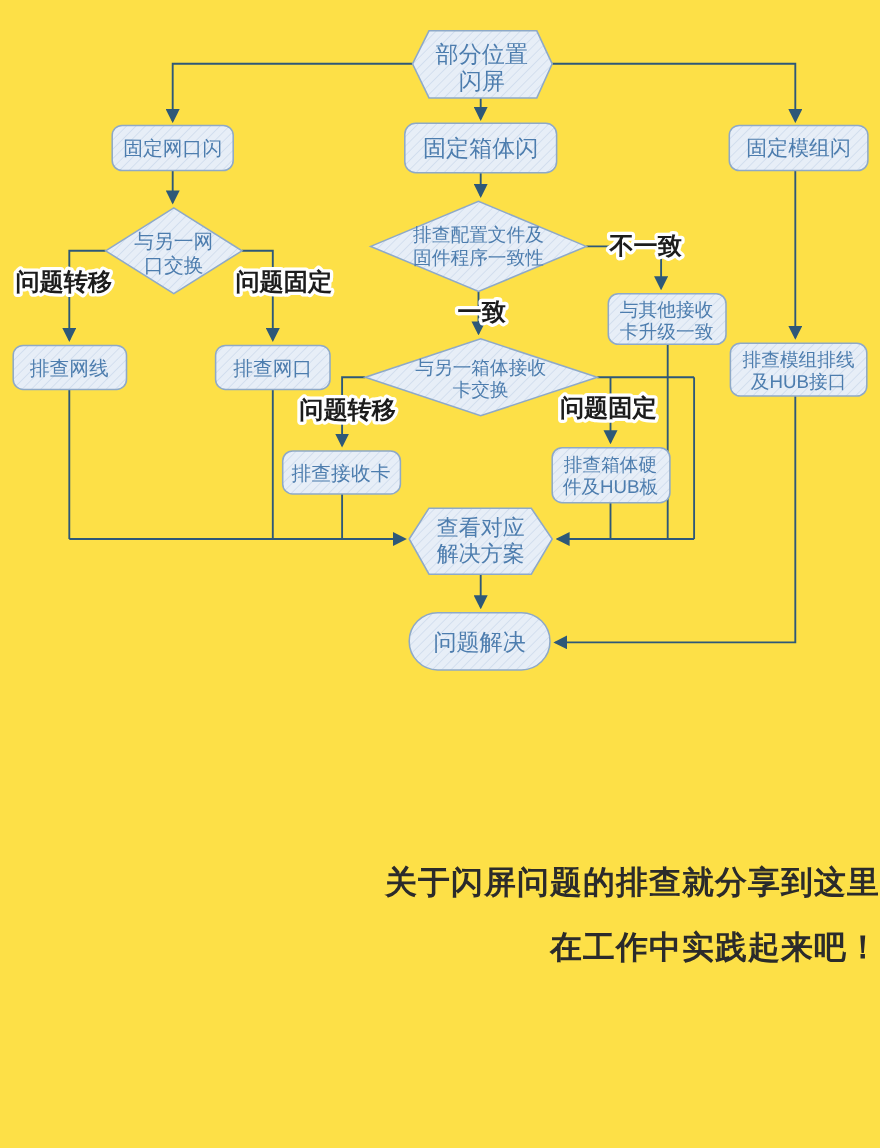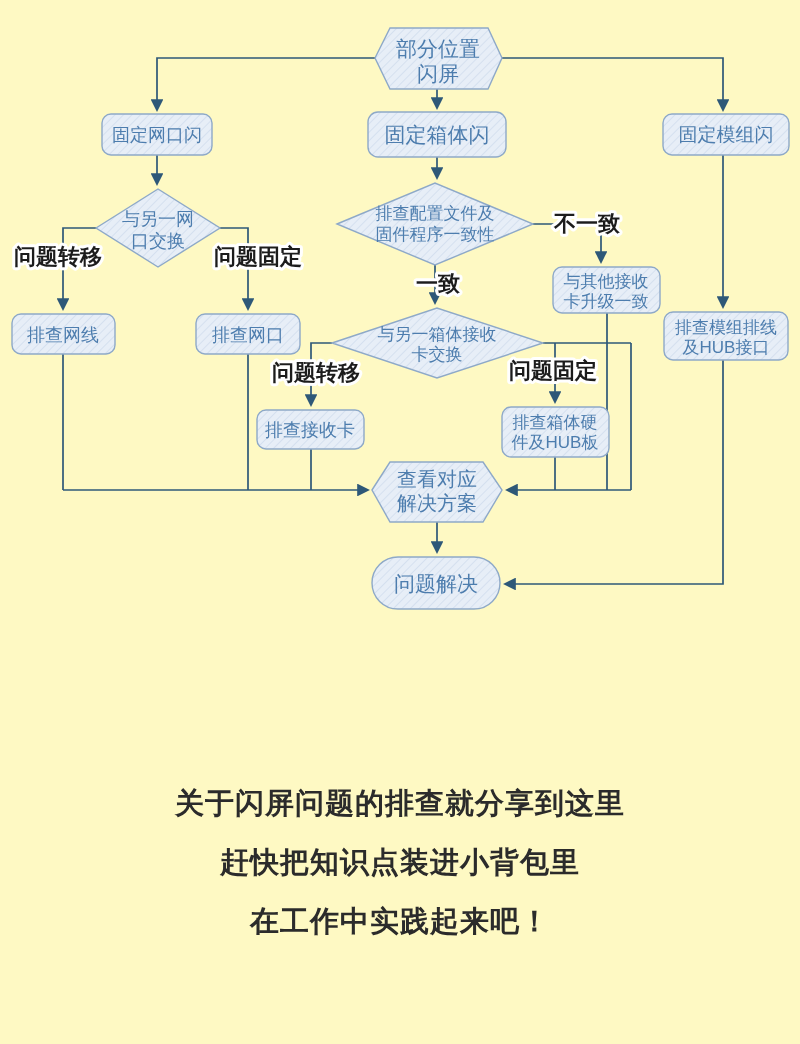--- a/index.html
+++ b/index.html
@@ -1,25 +1,25 @@
 <!DOCTYPE html>
 <html><head>
 <meta charset="utf-8">
 <style>
   html,body{margin:0;padding:0;background:#ffffff;}
-  #page{position:relative;width:800px;height:1044px;background:#fef9c3;overflow:hidden;
+  #page{position:relative;width:800px;height:1044px;background:#fde047;overflow:hidden;
         font-family:"Liberation Sans",sans-serif;}
   svg{position:absolute;top:0;left:0;}
   .node-shape{fill:url(#hatch);stroke:#8ea9c8;stroke-width:1.4;}
   .node-text{fill:#4d7dae;text-anchor:middle;font-family:"Liberation Sans",sans-serif;}
   .edge{fill:none;stroke:#2e5878;stroke-width:1.7;}
   .edge-label{fill:#1c1c1c;text-anchor:middle;font-size:22px;font-weight:600;
               paint-order:stroke;stroke:#ffffff;stroke-width:6px;stroke-linejoin:round;
               font-family:"Liberation Sans",sans-serif;}
-  #footer{position:absolute;top:786px;left:0;width:800px;text-align:center;}
+  #footer{position:absolute;top:786px;left:0;width:800px;text-align:right;}
   #footer .fline{font-size:29px;line-height:34px;margin:0 0 25px 0;color:#2b2b2b;
                  font-weight:600;letter-spacing:1px;}
 </style>
 </head>
 <body>
 
 <div id="page">
 
 <svg width="800" height="680" viewBox="0 0 800 680">
   <defs>
@@ -146,17 +146,16 @@
     <text class="edge-label" x="258" y="264">问题固定</text>
     <text class="edge-label" x="587" y="231">不一致</text>
     <text class="edge-label" x="438" y="291">一致</text>
     <text class="edge-label" x="316" y="380">问题转移</text>
     <text class="edge-label" x="553" y="378">问题固定</text>
   </g>
 </svg>
 
 <div id="footer">
   <p class="fline">关于闪屏问题的排查就分享到这里</p>
-  <p class="fline">赶快把知识点装进小背包里</p>
   <p class="fline">在工作中实践起来吧！</p>
 </div>
 
 </div>
 
 </body></html>

